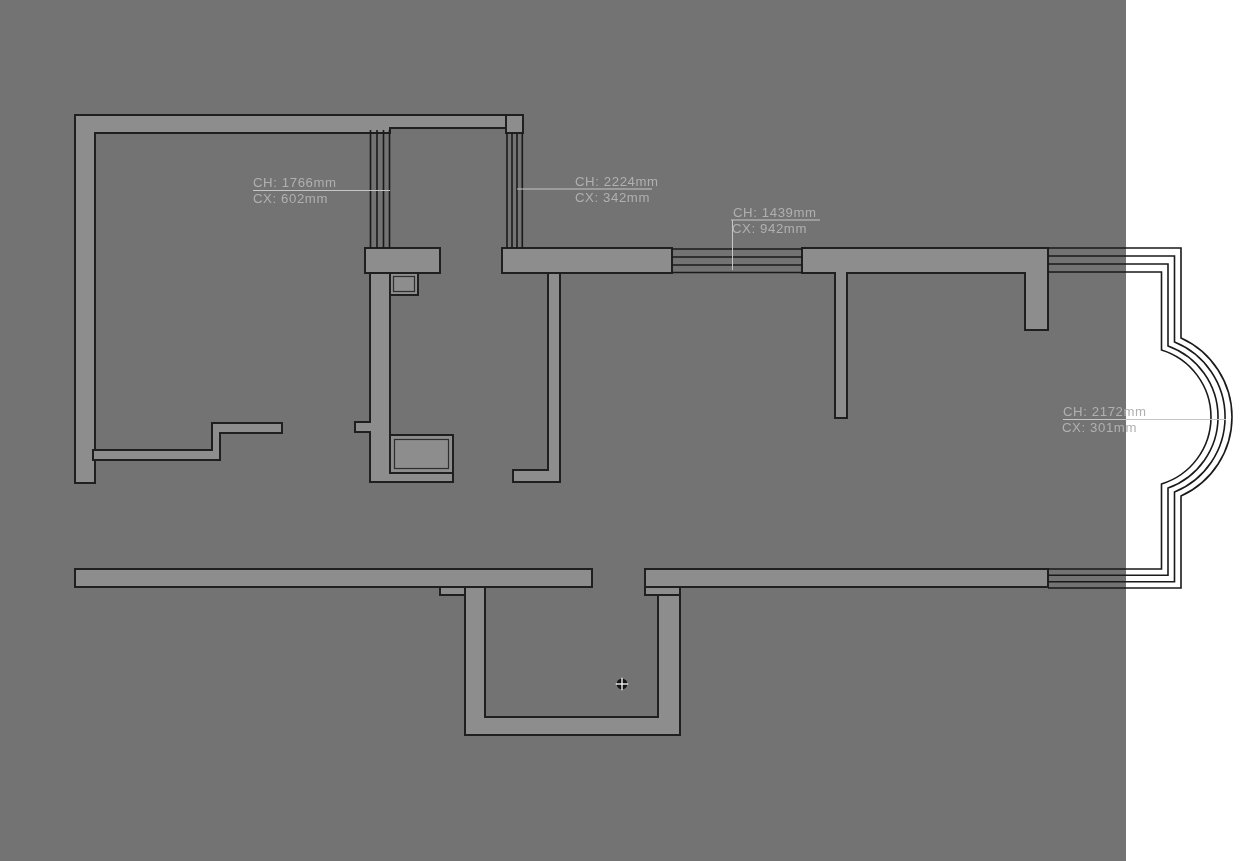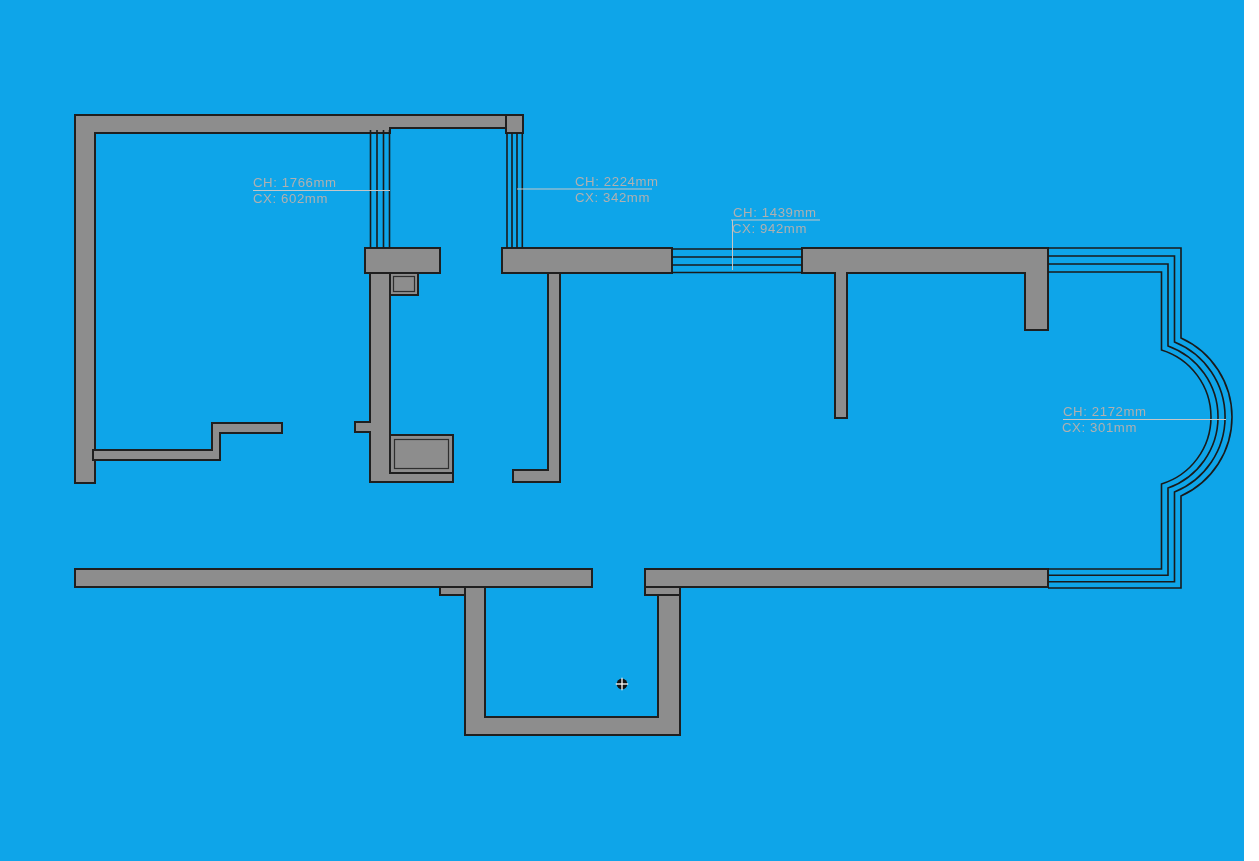--- a/index.html
+++ b/index.html
@@ -6,23 +6,23 @@
     margin: 0;
     padding: 0;
     background: #ffffff;
     width: 1259px;
     height: 861px;
     overflow: hidden;
     font-family: "Liberation Sans", sans-serif;
   }
   .plan-wrap {
     position: relative;
-    width: 1244px;
+    width: 1126px;
     height: 861px;
-    background: #0ea5e9;
+    background: #737373;
   }
   svg { display: block; }
   .wall {
     fill: #8d8d8d;
     stroke: #1f1f1f;
     stroke-width: 2;
     stroke-linejoin: miter;
   }
   .wall-inner-line {
     fill: none;

